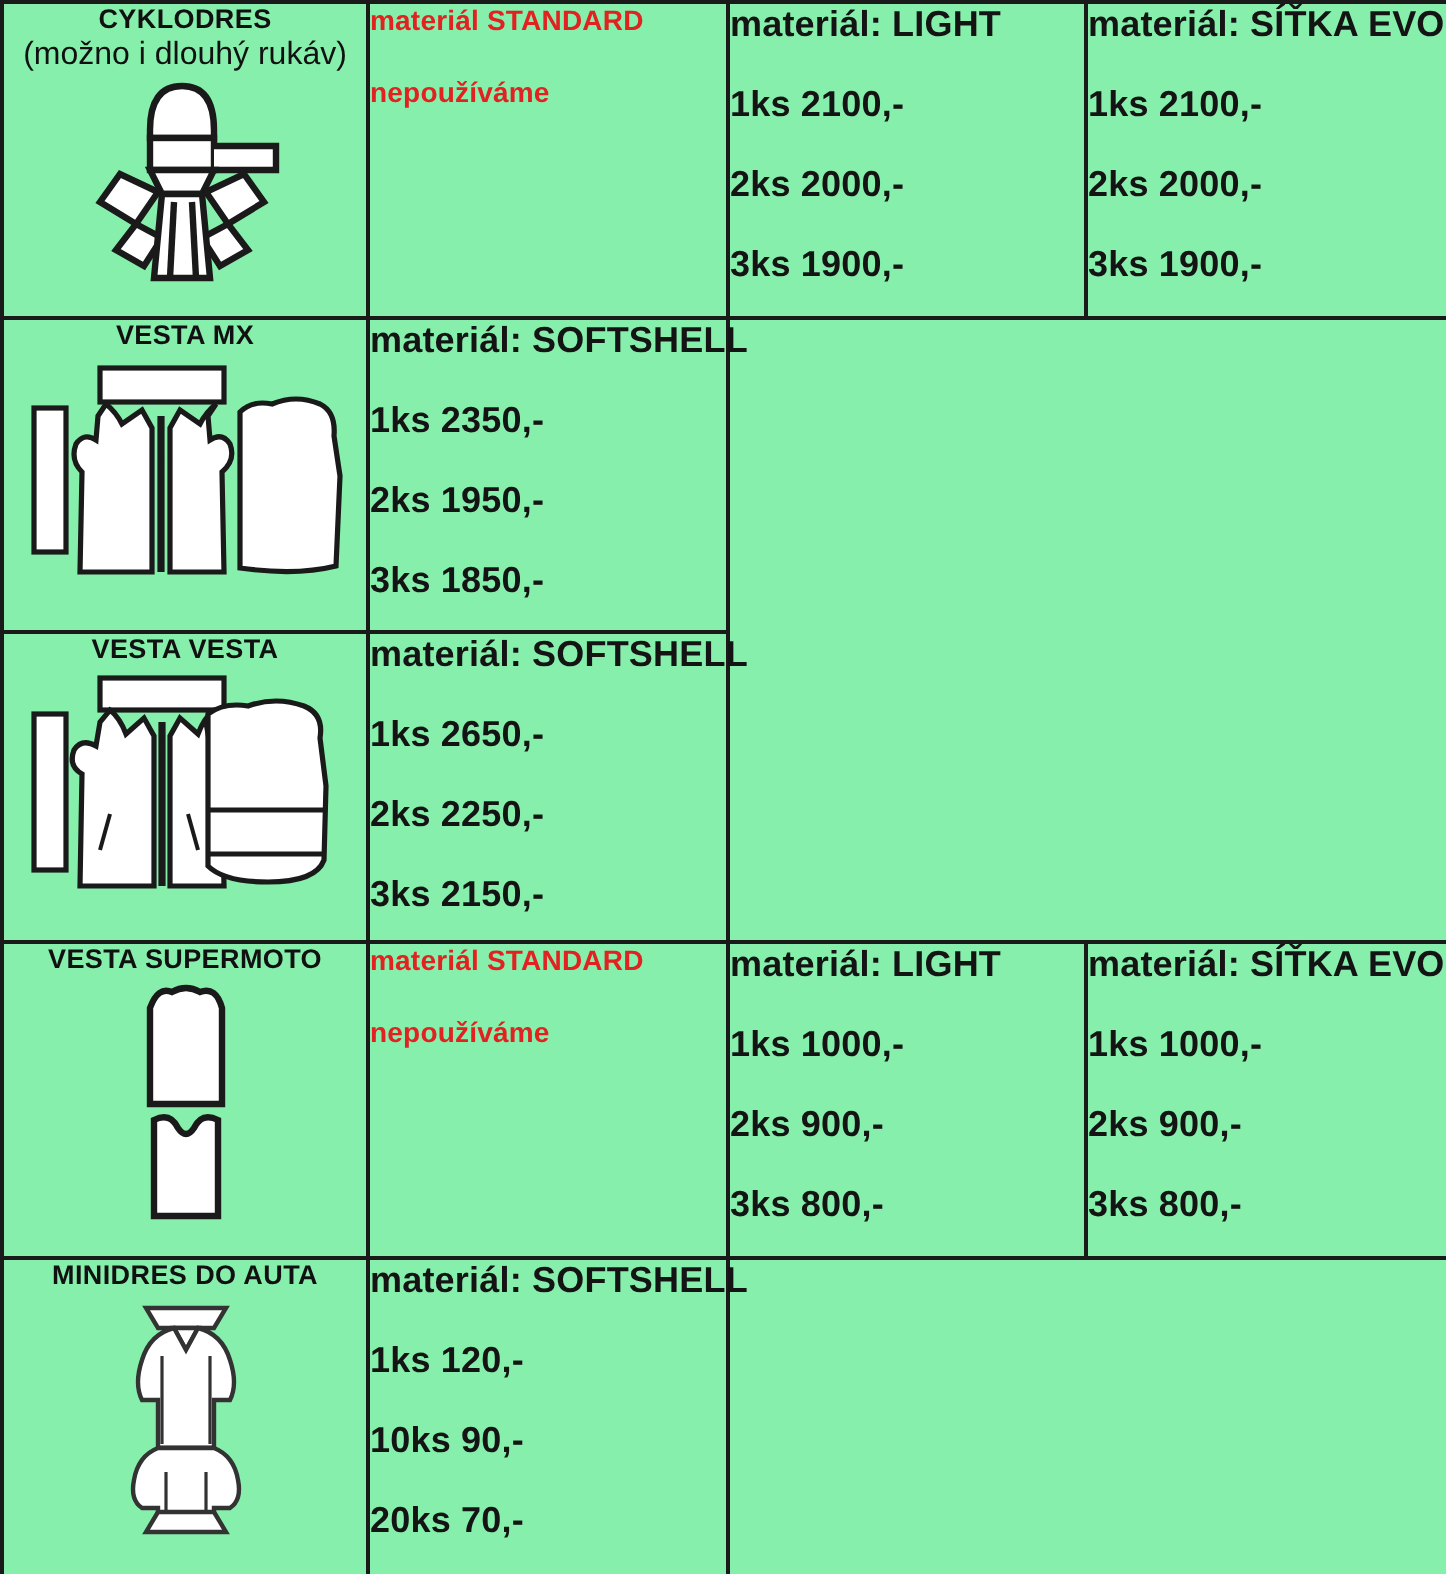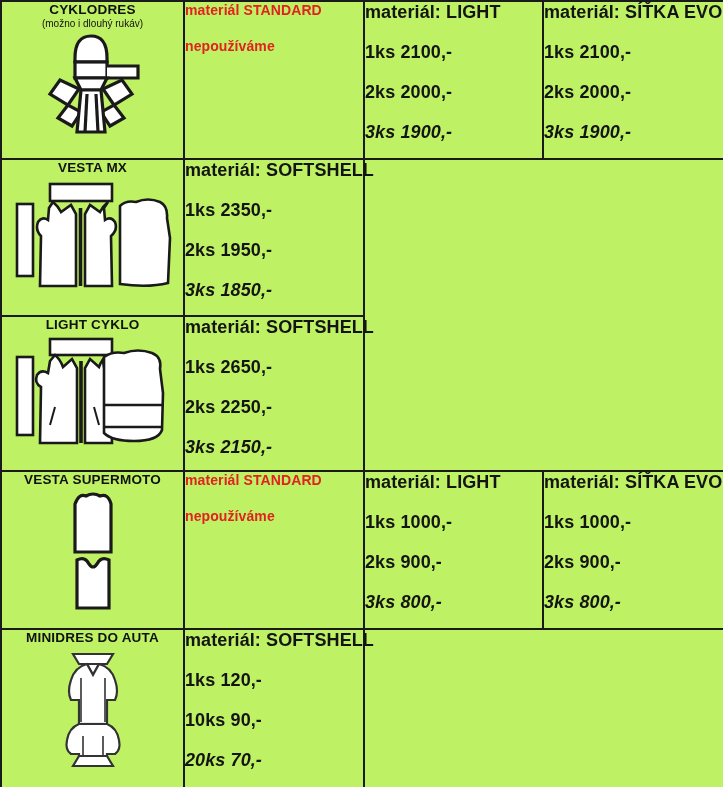--- a/index.html
+++ b/index.html
@@ -19,21 +19,21 @@
     height: 787px;
     box-sizing: border-box;
     border-collapse: collapse;
     table-layout: fixed;
   }
 
   #pricelist td {
     border: 2px solid #1a1a1a;
     vertical-align: top;
     padding: 0;
-    background: #bef264;
+    background: #86efac;
   }
 
   
   .col-img   { width: 183px; }
   .col-mat   { width: 180px; }
   .col-light { width: 179px; }
   .col-sitka { width: 181px; }
 
   
   .prod-cell {
@@ -42,21 +42,21 @@
   }
   .prod-title {
     font-size: 13.5px;
     font-weight: bold;
     color: #111111;
     letter-spacing: 0.2px;
     line-height: 1.15;
     white-space: nowrap;
   }
   .prod-sub {
-    font-size: 10px;
+    font-size: 16px;
     font-weight: normal;
     color: #111111;
     line-height: 1.2;
     white-space: nowrap;
   }
   .prod-art {
     margin-top: 2px;
     display: flex;
     justify-content: center;
     align-items: flex-start;
@@ -67,21 +67,21 @@
     padding: 12px 0 10px 14px;
   }
   .line {
     font-size: 18px;
     font-weight: bold;
     color: #141414;
     margin-bottom: 19px;
     letter-spacing: 0.1px;
     white-space: nowrap;
   }
-  .line:last-child { margin-bottom: 0; font-style: italic; }
+  .line:last-child { margin-bottom: 0; }
 
   .note-cell {
     padding-left: 14px;
     vertical-align: middle;
   }
   .note-line {
     font-size: 14px;
     font-weight: bold;
     letter-spacing: 0.1px;
     margin-bottom: 20px;
@@ -171,21 +171,21 @@
       <div class="line">materiál: SOFTSHELL</div>
       <div class="line">1ks 2350,-</div>
       <div class="line">2ks 1950,-</div>
       <div class="line">3ks 1850,-</div>
     </td>
     <td class="empty-cell" colspan="2" rowspan="2"></td>
   </tr>
 
   <tr style="height:155px;">
     <td class="prod-cell">
-      <div class="prod-title">LIGHT CYKLO</div>
+      <div class="prod-title">VESTA VESTA</div>
       <div class="prod-art">
         <svg width="170" height="115" viewBox="0 0 170 115" fill="none" stroke="#1a1a1a" stroke-width="2.6">
 
           <rect x="42" y="4" width="62" height="16" fill="#fff"></rect>
 
           <rect x="9" y="22" width="16" height="78" fill="#fff"></rect>
 
           <path d="M47 20 Q52 24 55 32 L64 24 L69 33 L69 108 L32 108 L33 52 Q26 48 29 40 Q33 34 40 38 L42 26 Z" fill="#fff"></path>
 
           <path d="M99 20 Q94 24 91 32 L82 24 L77 33 L77 108 L104 108 L103 52 Q111 48 108 40 Q104 34 97 38 L95 26 Z" fill="#fff"></path>

